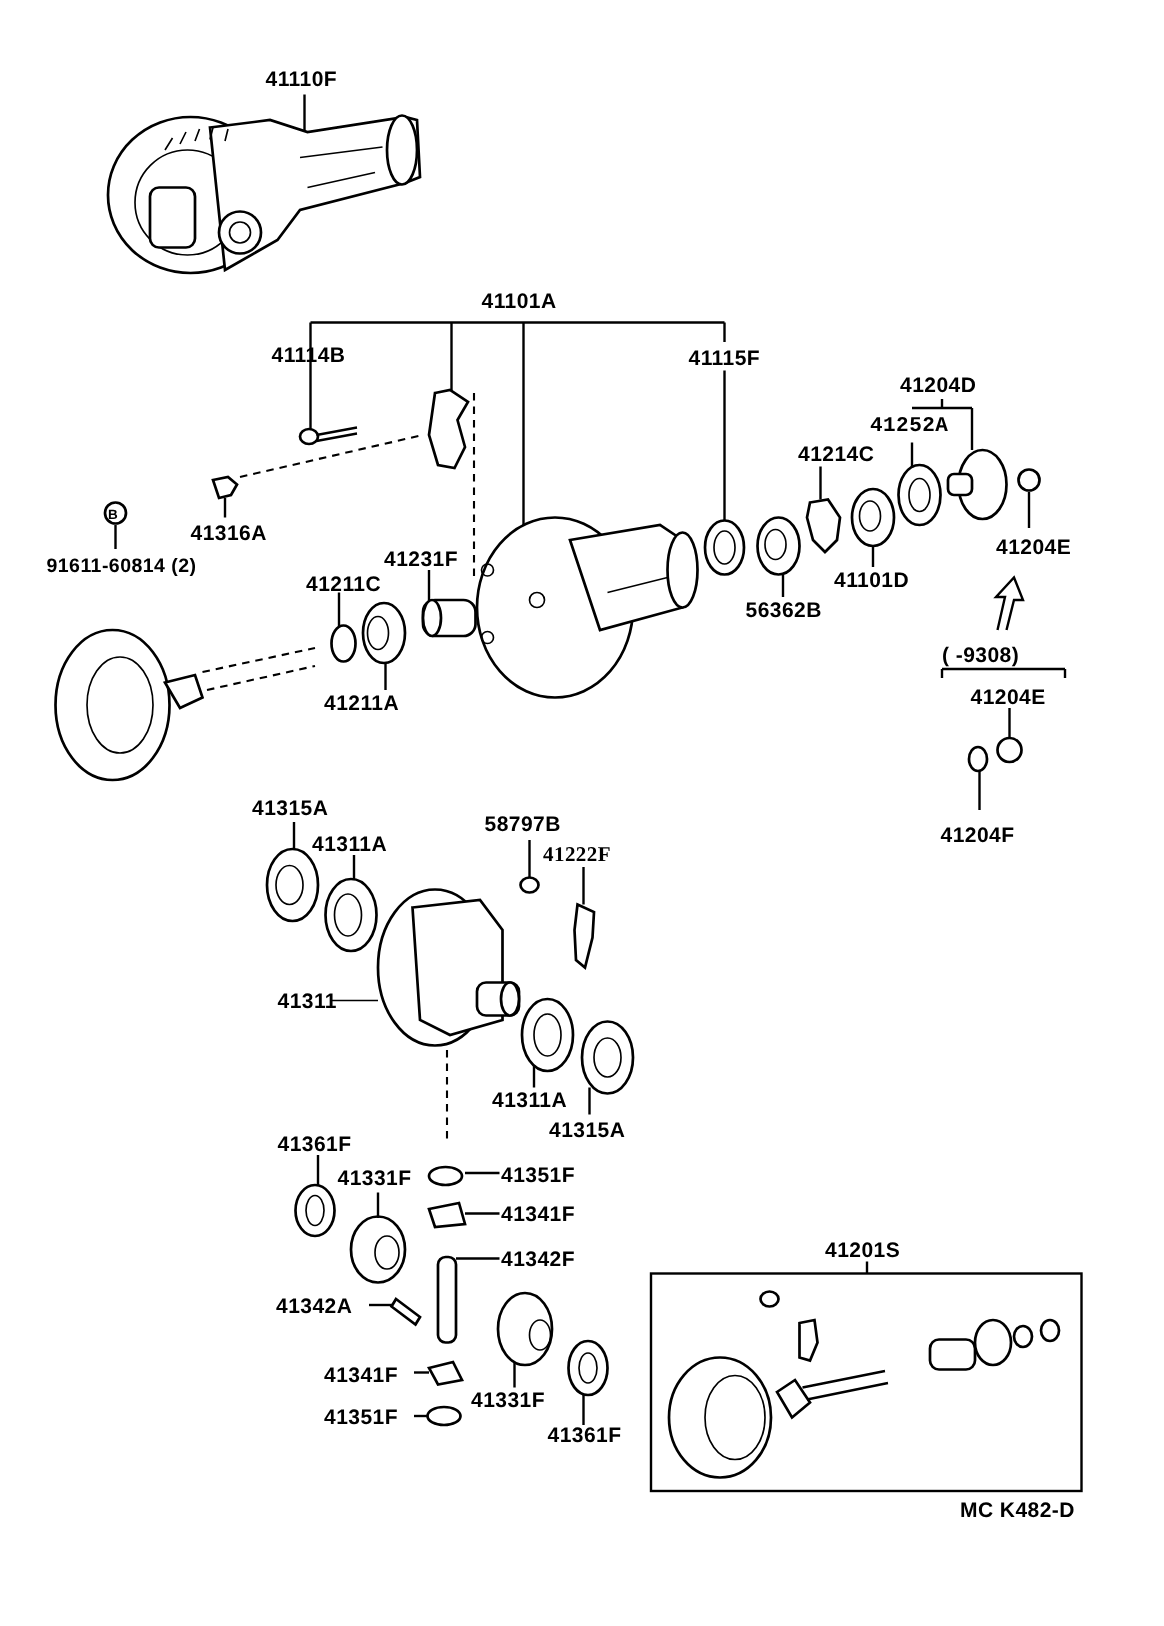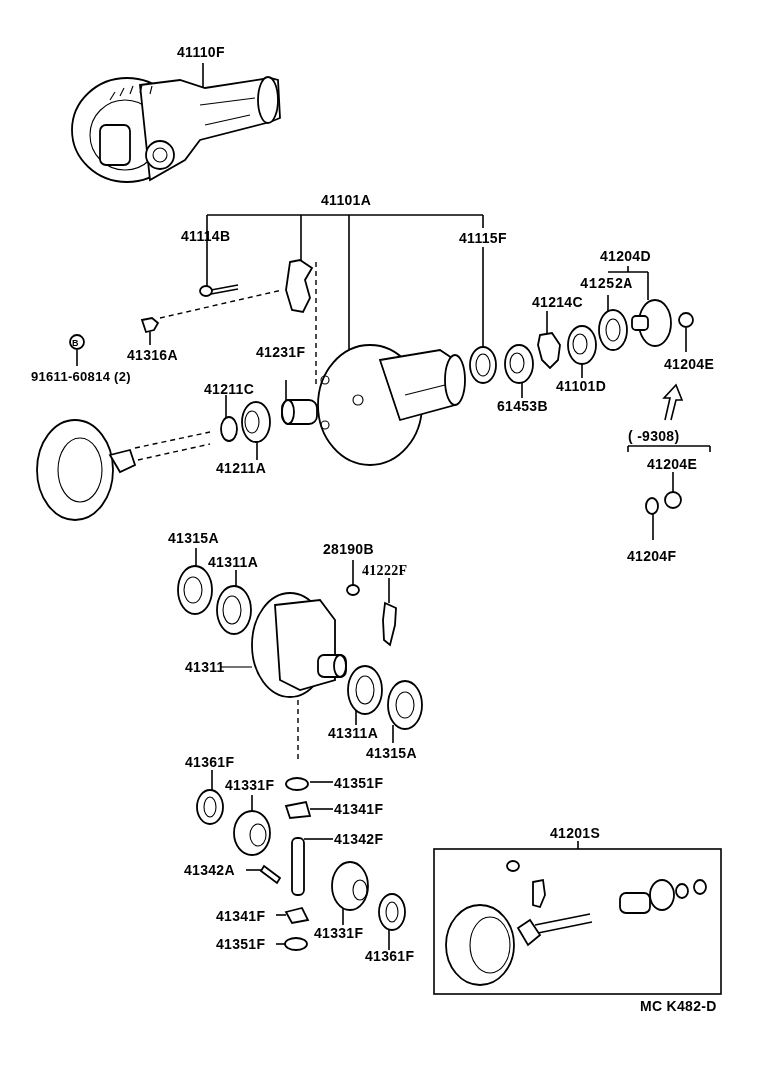--- a/index.html
+++ b/index.html
@@ -253,32 +253,32 @@
 <div class="lbl" style="left:177px;top:44px;">41110F</div>
 <div class="lbl" style="left:321px;top:192px;">41101A</div>
 <div class="lbl" style="left:181px;top:228px;">41114B</div>
 <div class="lbl" style="left:459px;top:230px;">41115F</div>
 <div class="lbl" style="left:600px;top:248px;">41204D</div>
 <div class="lbl" style="left:580px;top:276px;font-family:Liberation Mono, monospace;">41252A</div>
 <div class="lbl" style="left:518px;top:294px;margin-left:14px;">41214C</div>
 <div class="lbl" style="left:127px;top:347px;">41316A</div>
 <div class="lbl small" style="left:72px;top:335px;font-size:9px;">B</div>
 <div class="lbl small" style="left:31px;top:369px;">91611-60814 (2)</div>
-<div class="lbl" style="left:256px;top:344px;">41231F</div>
+<div class="lbl" style="left:256px;top:364px;">41231F</div>
 <div class="lbl" style="left:204px;top:381px;">41211C</div>
 <div class="lbl" style="left:216px;top:460px;">41211A</div>
-<div class="lbl" style="left:497px;top:398px;">61453B</div>
+<div class="lbl" style="left:497px;top:398px;">56362B</div>
 <div class="lbl" style="left:556px;top:378px;">41101D</div>
 <div class="lbl" style="left:664px;top:356px;">41204E</div>
 <div class="lbl" style="left:628px;top:428px;">(      -9308)</div>
 <div class="lbl" style="left:647px;top:456px;">41204E</div>
 <div class="lbl" style="left:627px;top:548px;">41204F</div>
 <div class="lbl" style="left:168px;top:530px;">41315A</div>
 <div class="lbl" style="left:208px;top:554px;">41311A</div>
-<div class="lbl" style="left:323px;top:541px;">28190B</div>
+<div class="lbl" style="left:323px;top:541px;">58797B</div>
 <div class="lbl" style="left:362px;top:563px;font-family:Liberation Serif, serif;">41222F</div>
 <div class="lbl" style="left:185px;top:659px;">41311</div>
 <div class="lbl" style="left:328px;top:725px;">41311A</div>
 <div class="lbl" style="left:366px;top:745px;">41315A</div>
 <div class="lbl" style="left:185px;top:754px;">41361F</div>
 <div class="lbl" style="left:225px;top:777px;">41331F</div>
 <div class="lbl" style="left:334px;top:775px;">41351F</div>
 <div class="lbl" style="left:334px;top:801px;">41341F</div>
 <div class="lbl" style="left:334px;top:831px;">41342F</div>
 <div class="lbl" style="left:184px;top:862px;">41342A</div>

